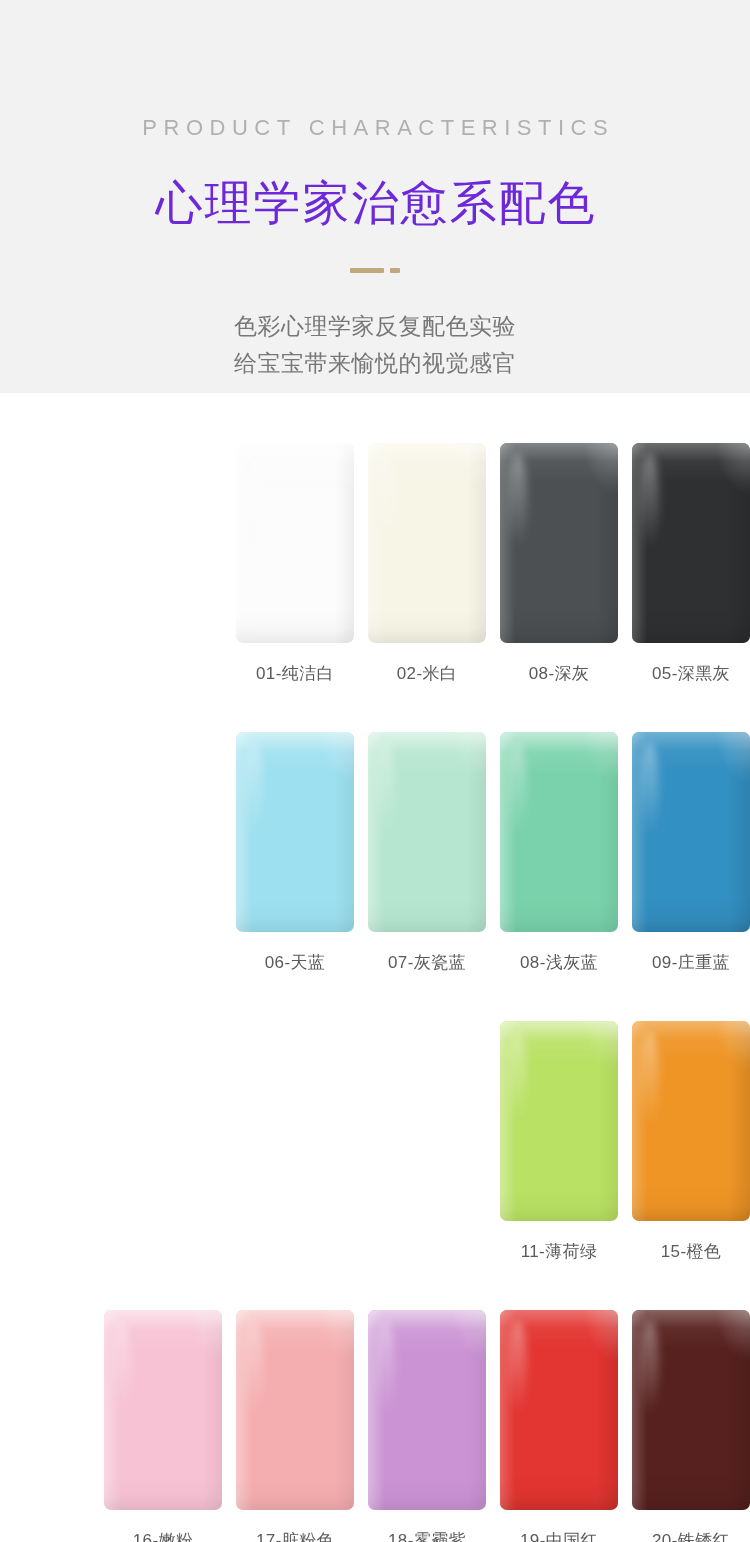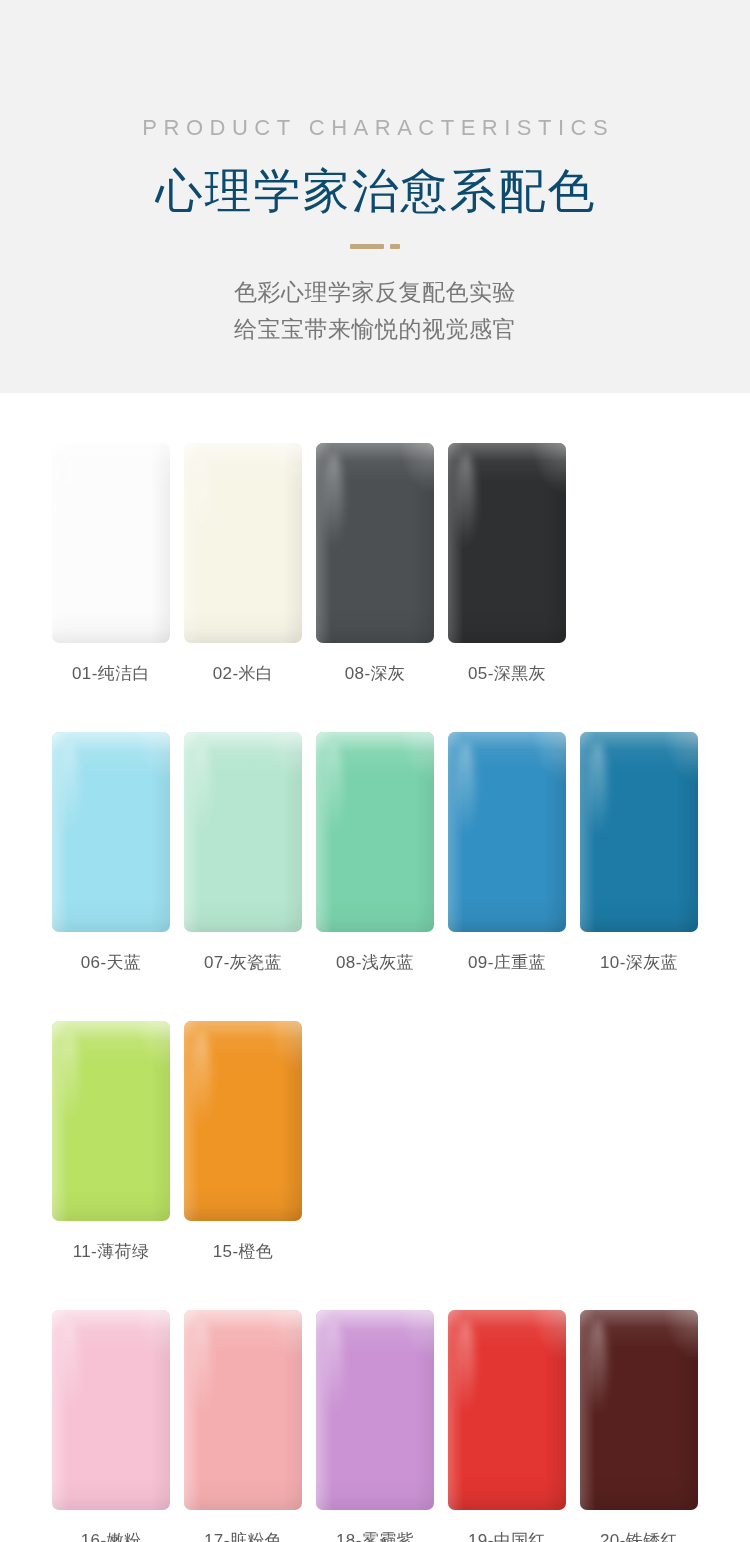--- a/index.html
+++ b/index.html
@@ -25,21 +25,21 @@
     font-size:22px;
     letter-spacing:6.5px;
     color:#b0b0b0;
     font-weight:400;
     line-height:1;
     text-indent:6.5px;
   }
   .main-title {
     margin-top:26px;
     font-size:47px;
-    color:#0c4a6e;
+    color:#6d28d9;
     font-weight:400;
     letter-spacing:2px;
     line-height:1.12;
     text-indent:2px;
   }
   .divider {
     margin-top:26px;
     display:flex;
     align-items:center;
     gap:6px;
@@ -61,31 +61,31 @@
   }
   .subtitle {
     margin-top:25px;
     text-align:center;
     font-size:23px;
     color:#777777;
     line-height:1.62;
     letter-spacing:0.5px;
     font-weight:400;
   }
-  .subtitle div { display:block; }
+  .subtitle div { display:block;font-family:Liberation Mono, monospace; }
 
   
   .palette {
     width:750px;
     padding:0 0 0 0;
     background:#ffffff;
   }
   .row {
     display:flex;
-    justify-content:flex-start;
+    justify-content:flex-end;
     padding-left:52px;
     margin-top:50px;
   }
   .row:first-child { margin-top:50px; }
   .cell {
     width:118px;
     margin-right:14px;
     display:flex;
     flex-direction:column;
     align-items:center;
@@ -140,21 +140,21 @@
     color:#5a5a5a;
     letter-spacing:0.4px;
     line-height:1;
     white-space:nowrap;
     text-align:center;
   }
 </style>
 </head>
 <body>
 
-<div class="header" style="background: rgb(242, 242, 242);">
+<div class="header" style="background: rgb(242, 242, 242); gap: 12px;">
   <div class="eyebrow">PRODUCT CHARACTERISTICS</div>
 
   <h1 class="main-title">心理学家治愈系配色</h1>
 
   <div class="divider">
     <span class="dash-long" style="background: rgb(194, 168, 125);"></span>
     <span class="dash-short" style="background: rgb(194, 168, 125);"></span>
   </div>
 
   <div class="subtitle">
@@ -224,28 +224,20 @@
         <div class="label">08-浅灰蓝</div>
       </div>
       <div class="cell">
         <div class="swatch" style="background: rgb(51, 144, 194);">
           <span class="sheen-top"></span>
           <span class="sheen-hi"></span>
           <span class="sheen-corner"></span>
         </div>
         <div class="label">09-庄重蓝</div>
       </div>
-      <div class="cell">
-        <div class="swatch" style="background: rgb(29, 123, 166);">
-          <span class="sheen-top"></span>
-          <span class="sheen-hi"></span>
-          <span class="sheen-corner"></span>
-        </div>
-        <div class="label">10-深灰蓝</div>
-      </div>
     </div>
     <div class="row">
       <div class="cell">
         <div class="swatch light" style="background: rgb(185, 225, 99);">
           <span class="sheen-top"></span>
           <span class="sheen-hi"></span>
           <span class="sheen-corner"></span>
         </div>
         <div class="label">11-薄荷绿</div>
       </div>

